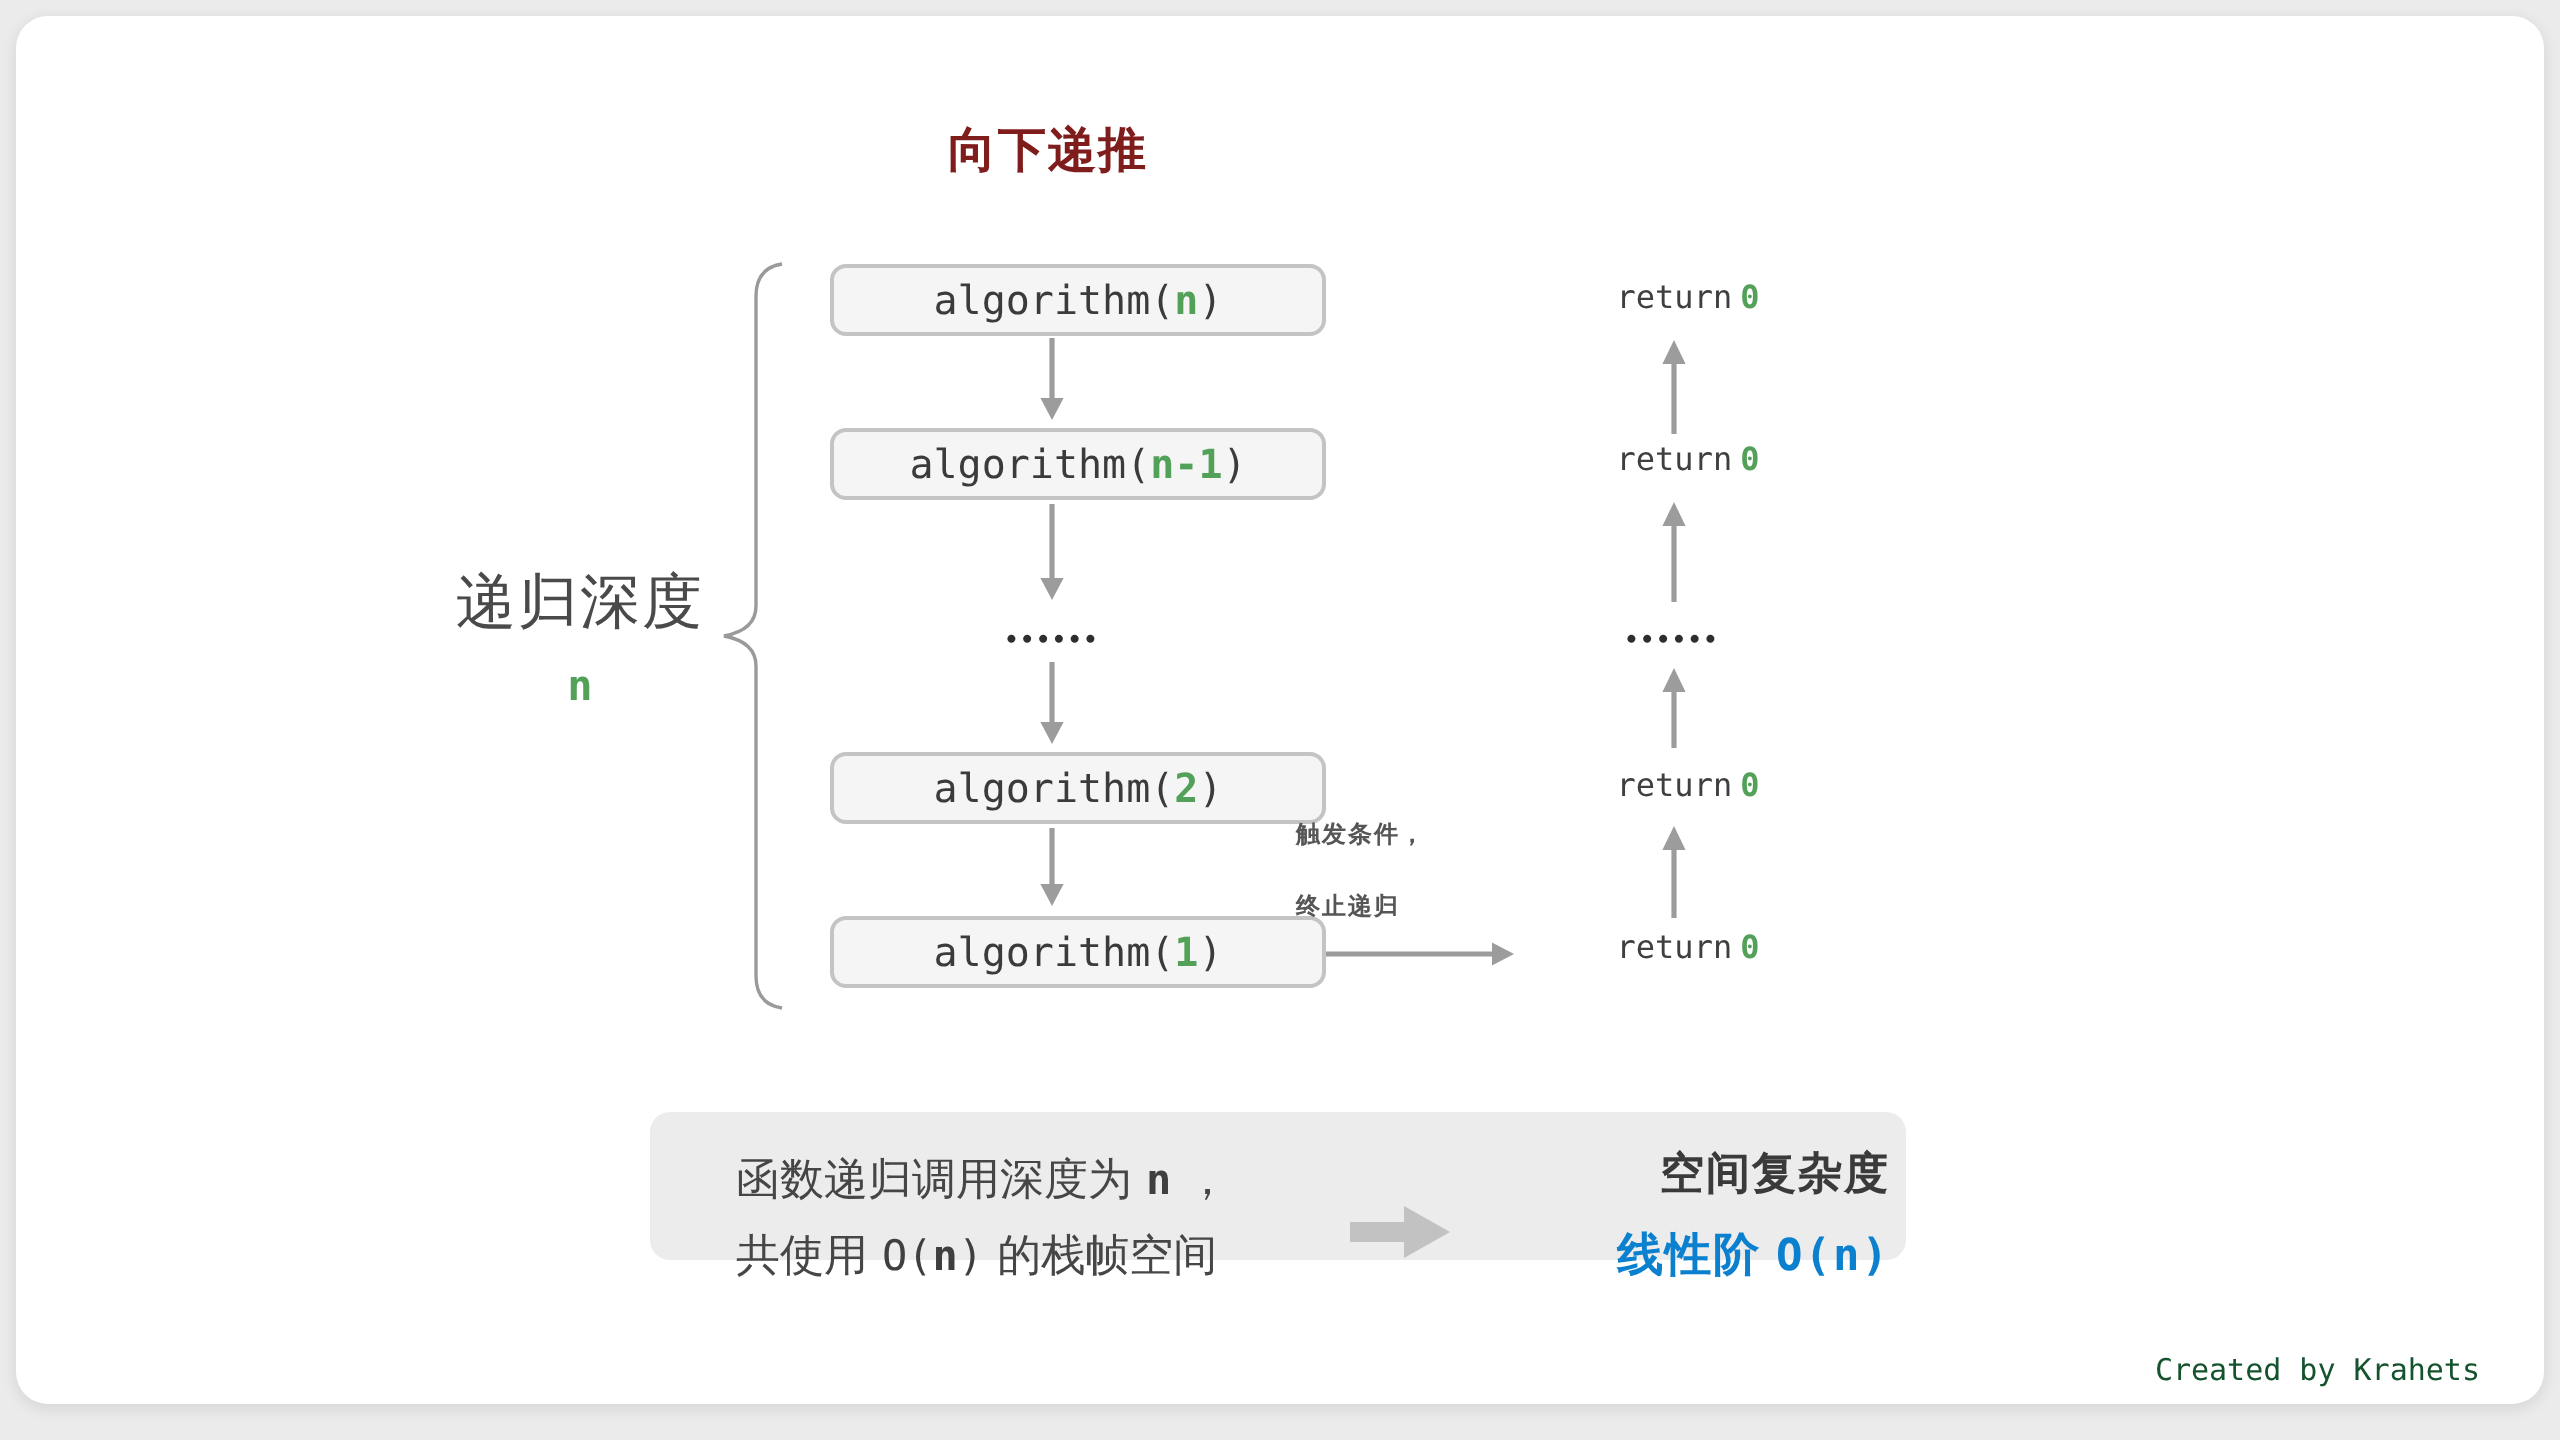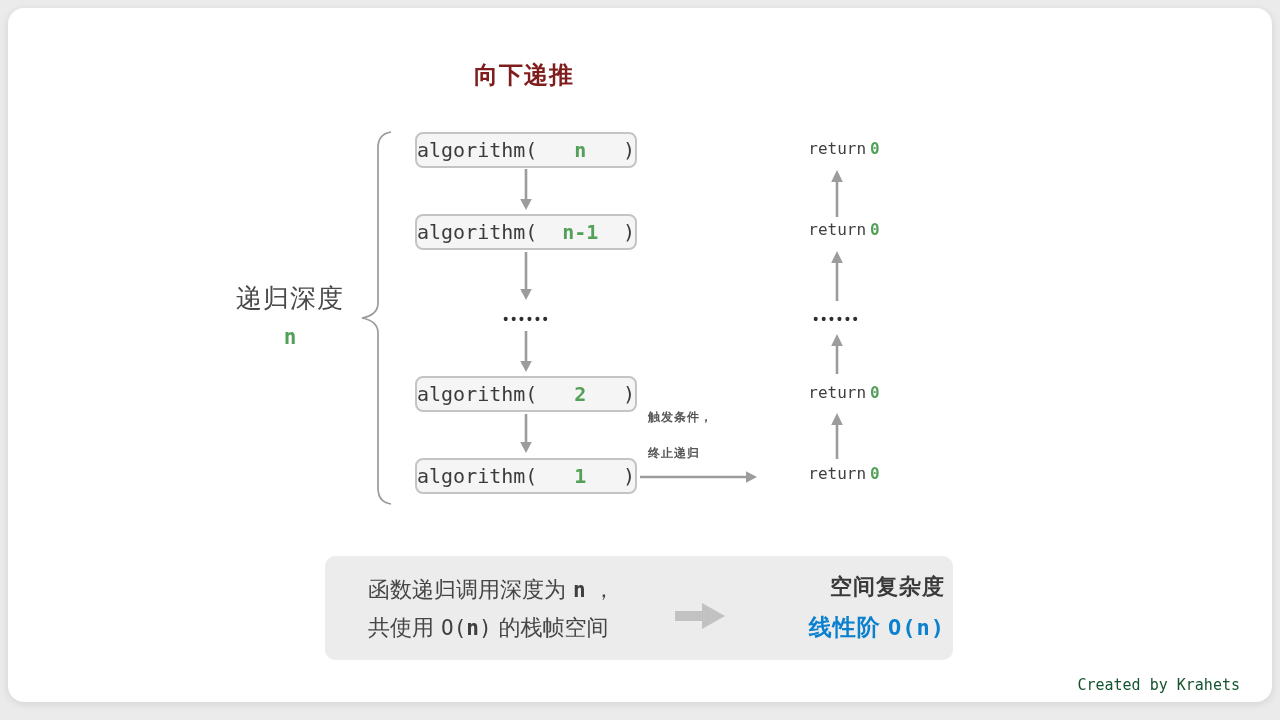--- a/index.html
+++ b/index.html
@@ -3,33 +3,33 @@
 <meta charset="utf-8">
 <style>
   html,body{margin:0;padding:0;background:#ebebeb;width:1280px;height:720px;overflow:hidden;}
   .stage{position:relative;width:1280px;height:720px;font-family:"Liberation Sans",sans-serif;}
   .card{position:absolute;left:8px;top:8px;width:1264px;height:694px;background:#ffffff;
         border-radius:16px;box-shadow:0 2px 8px rgba(0,0,0,0.10);}
   .abs{position:absolute;}
   .hdr{font-size:24px;font-weight:bold;color:#7f1d1d;width:200px;text-align:center;letter-spacing:1px;}
   .mono{font-family:"DejaVu Sans Mono","Liberation Mono",monospace;}
   .green{color:#53a158;font-weight:bold;}
-  .frame{left:415px;width:222px;height:36px;background:#f5f5f5;border:2px solid #c4c4c4;
-         border-radius:8px;box-sizing:border-box;display:flex;align-items:center;justify-content:space-between;
+  .frame{left:415px;width:248px;height:36px;background:#f5f5f5;border:2px solid #c4c4c4;
+         border-radius:8px;box-sizing:border-box;display:flex;align-items:center;justify-content:center;
          font-family:"DejaVu Sans Mono","Liberation Mono",monospace;font-size:20px;color:#3b3b3b;}
   .ret{left:767px;width:154px;text-align:center;font-family:"DejaVu Sans Mono","Liberation Mono",monospace;
        font-size:16px;color:#3f3f3f;}
   .ret .green{margin-left:4px;}
   .dots{width:80px;text-align:center;font-size:14px;font-weight:bold;color:#2e2e2e;letter-spacing:3px;}
   .depth-box{left:228px;width:124px;text-align:center;}
-  .depth-text{font-size:26px;color:#4a4a4a;letter-spacing:1px;}
+  .depth-text{font-size:30px;color:#4a4a4a;letter-spacing:1px;}
   .depth-n{margin-top:9px;font-family:"DejaVu Sans Mono","Liberation Mono",monospace;font-size:21px;}
   .trigger{left:648px;top:399px;font-size:12px;font-weight:bold;color:#565656;line-height:36px;letter-spacing:1px;}
   .overlay{position:absolute;left:0;top:0;width:1280px;height:720px;pointer-events:none;}
-  .summary{left:325px;top:556px;width:628px;height:104px;background:#ececec;border-radius:10px;}
+  .summary{left:325px;top:556px;width:628px;height:74px;background:#ececec;border-radius:10px;}
   .sum-left{position:absolute;left:43px;top:15px;font-size:22px;color:#464646;line-height:37px;}
   .sum-left .mono{font-size:21px;color:#3f3f3f;}
   .gap{margin:0 7px;}
   .on-wrap{margin:0 7px;}
   .sum-right{position:absolute;left:440px;top:16px;width:180px;text-align:right;}
   .sr-title{font-size:22px;font-weight:bold;color:#3a3a3a;letter-spacing:1px;}
   .sr-value{margin-top:10px;font-size:23px;font-weight:bold;color:#0b80cf;letter-spacing:1px;}
   .sr-value .mono{font-size:22px;}
   .block-arrow{position:absolute;left:350px;top:47px;}
   .credit{left:1040px;top:676px;width:200px;text-align:right;

